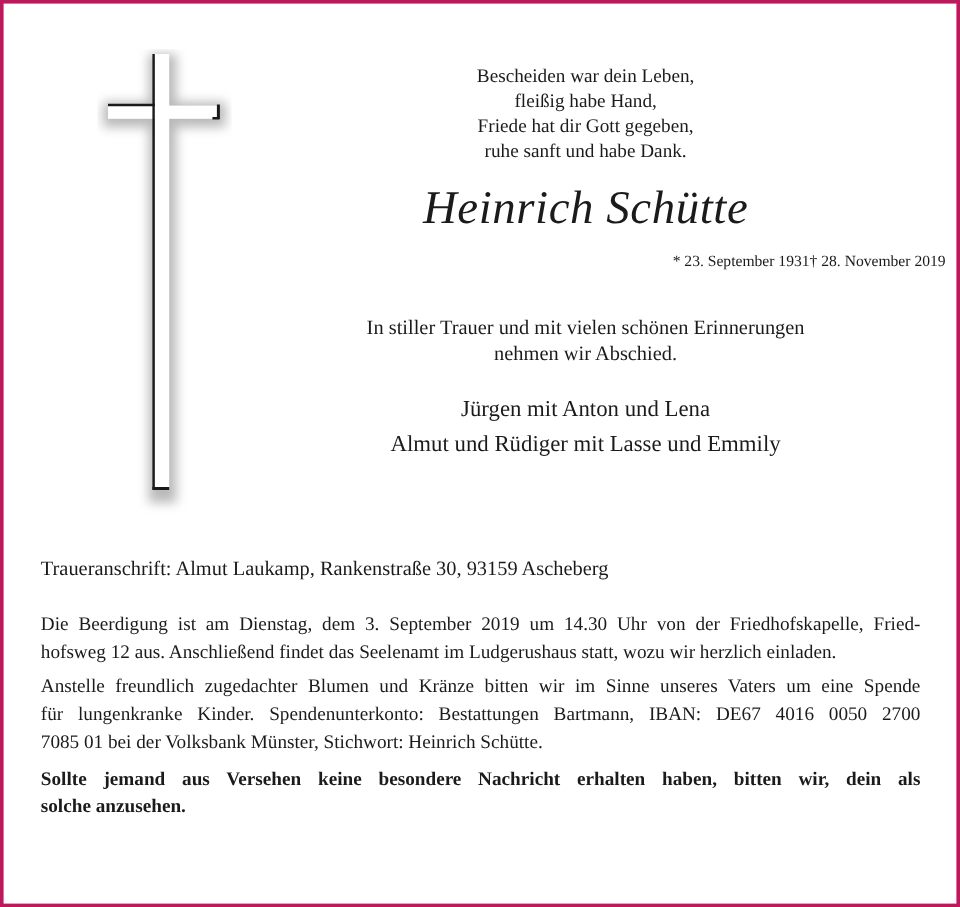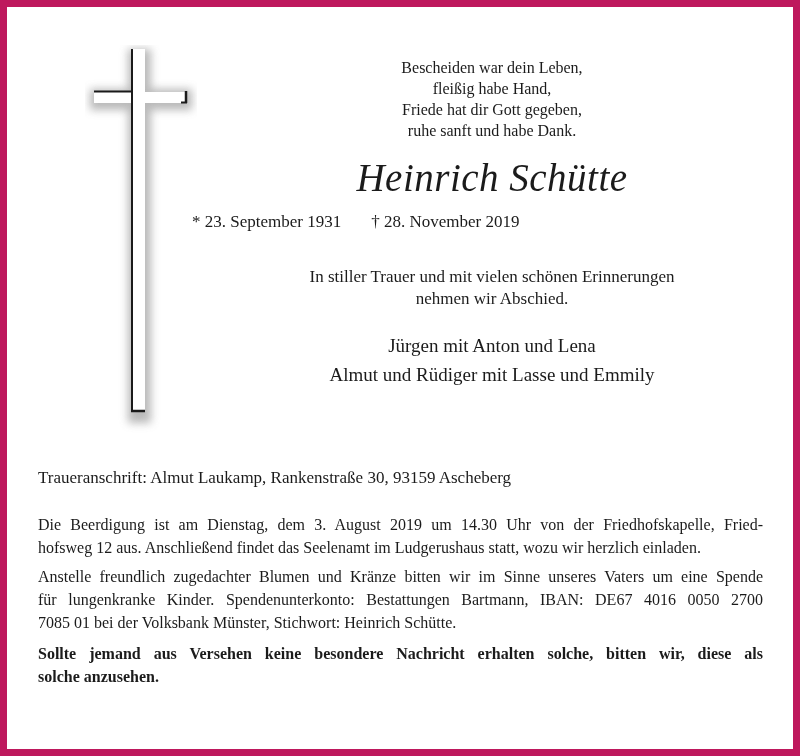--- a/index.html
+++ b/index.html
@@ -1,31 +1,31 @@
 <!DOCTYPE html>
 <html lang="de"><head>
 <meta charset="utf-8">
 <style>
   html, body { margin:0; padding:0; background:#e8e8e8; }
   .page {
     position:relative;
     width:800px; height:756px;
     background:#ffffff;
-    border:7px solid #be185d;
+    border:3px solid #be185d;
     box-sizing:border-box;
     font-family:"Liberation Serif", serif;
     color:#1b1b1b;
     overflow:hidden;
   }
   .centered {
     position:absolute; left:185px; width:600px; text-align:center;
   }
   .verse   { top:50px;  font-size:16px; line-height:21px; }
   .name    { top:149px; font-size:39px; line-height:44px; font-weight:normal; margin:0; letter-spacing:0.5px;font-style:italic; }
-  .dates   { top:204px; font-size:17px; line-height:22px; display:flex; justify-content:flex-start; gap:30px; }
+  .dates   { top:204px; font-size:13px; line-height:22px; display:flex; justify-content:flex-end; }
   .farewell{ top:259px; font-size:17px; line-height:22px; }
   .mourners{ top:324px; font-size:19px; line-height:29px; }
   .address {
     position:absolute; left:31px; top:460px; font-size:17px; line-height:22px;
   }
   .bodytext {
     position:absolute; left:31px; right:30px; top:506px;
     font-size:16px; line-height:23px;
   }
   .bodytext p { margin:0 0 6px 0; }
@@ -83,31 +83,31 @@
   <div class="centered mourners">
     <div>Jürgen mit Anton und Lena</div>
     <div>Almut und Rüdiger mit Lasse und Emmily</div>
   </div>
 
   <div class="address">Traueranschrift: Almut Laukamp, Rankenstraße 30, 93159 Ascheberg</div>
 
   <div class="bodytext">
 
     <p class="funeral">
-      <span class="jline fill" style="display:block">Die Beerdigung ist am Dienstag, dem 3. August 2019 um 14.30 Uhr von der Friedhofskapelle, Fried-</span>
+      <span class="jline fill" style="display:block">Die Beerdigung ist am Dienstag, dem 3. September 2019 um 14.30 Uhr von der Friedhofskapelle, Fried-</span>
       <span class="jline" style="display:block">hofsweg 12 aus. Anschließend findet das Seelenamt im Ludgerushaus statt, wozu wir herzlich einladen.</span>
     </p>
 
 
     <p class="donation">
       <span class="jline fill" style="display:block">Anstelle freundlich zugedachter Blumen und Kränze bitten wir im Sinne unseres Vaters um eine Spende</span>
       <span class="jline fill" style="display:block">für lungenkranke Kinder. Spendenunterkonto: Bestattungen Bartmann, IBAN: DE67 4016 0050 2700</span>
       <span class="jline" style="display:block">7085 01 bei der Volksbank Münster, Stichwort: Heinrich Schütte.</span>
     </p>
 
     <p class="notice">
-      <span class="jline fill" style="display:block">Sollte jemand aus Versehen keine besondere Nachricht erhalten solche, bitten wir, diese als</span>
+      <span class="jline fill" style="display:block">Sollte jemand aus Versehen keine besondere Nachricht erhalten haben, bitten wir, dein als</span>
       <span class="jline" style="display:block">solche anzusehen.</span>
     </p>
 
   </div>
 
 </div>
 
 </body></html>

